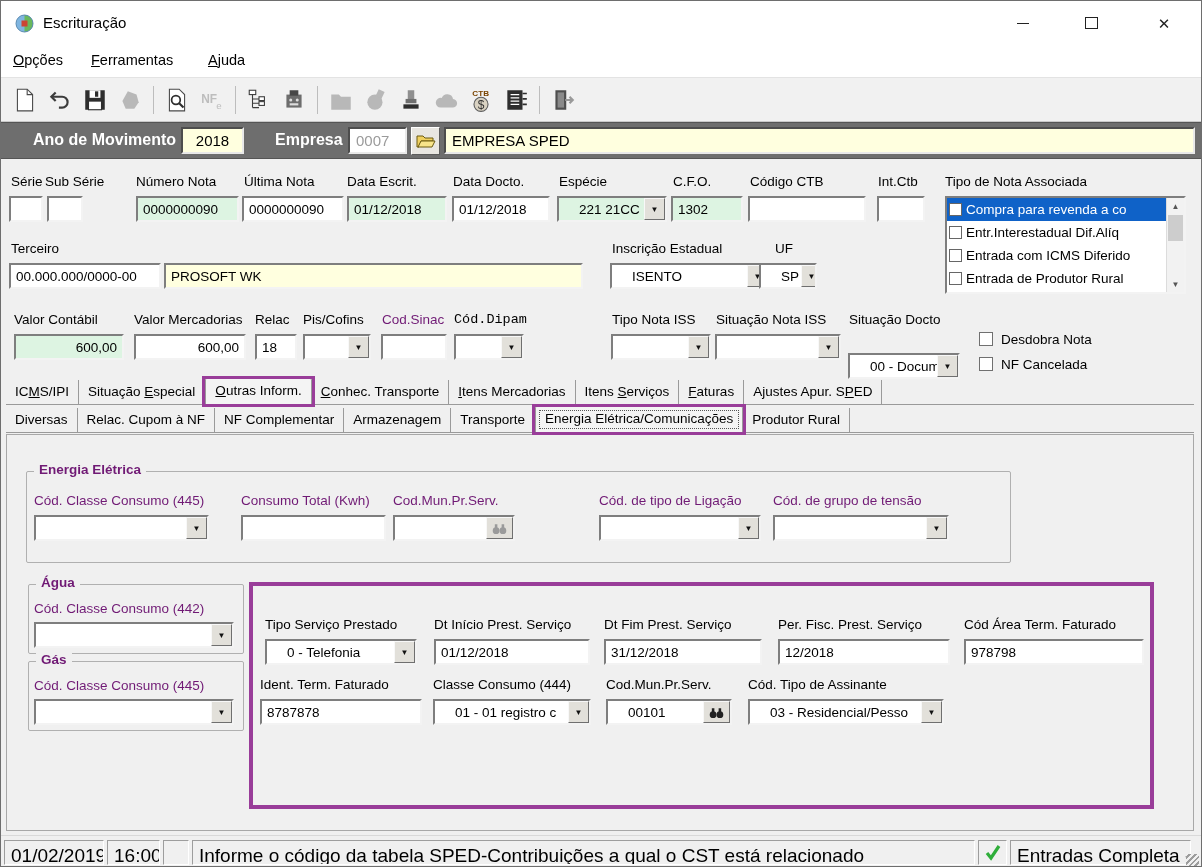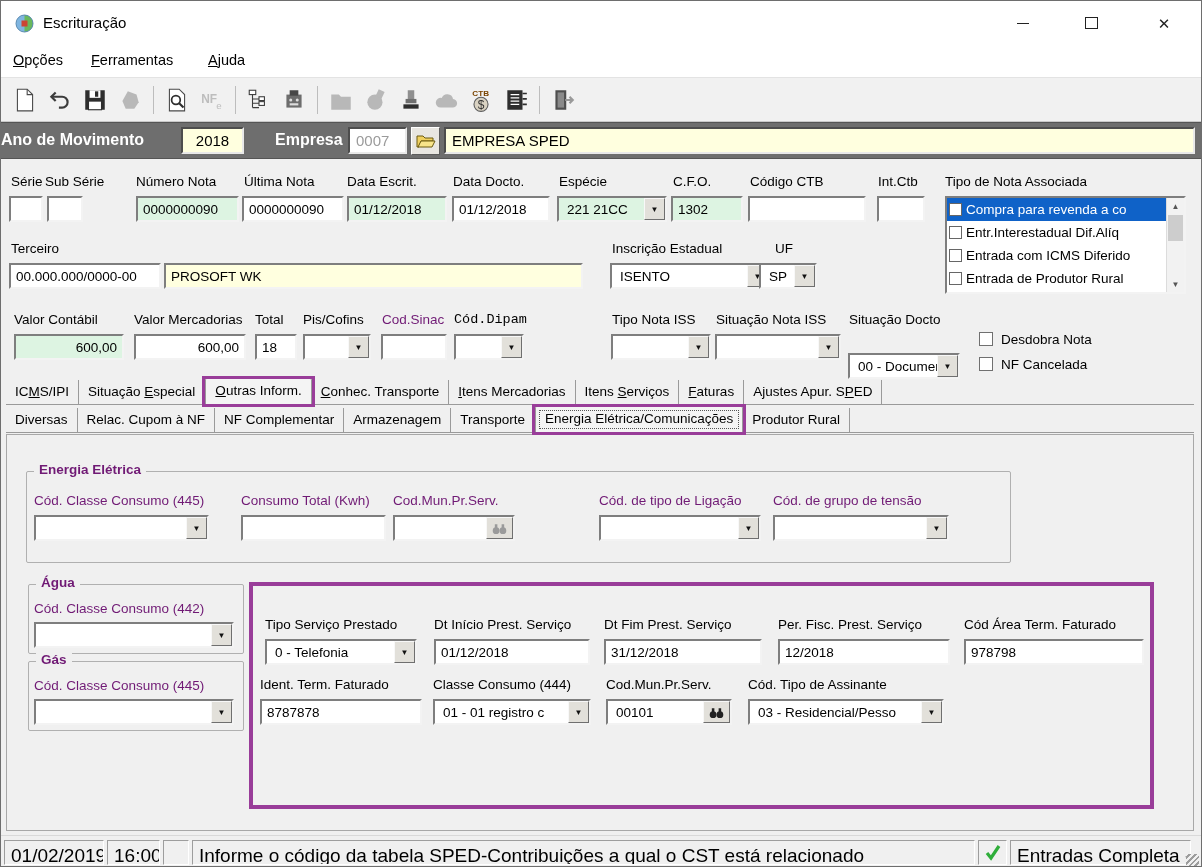--- a/index.html
+++ b/index.html
@@ -27,21 +27,21 @@
   .bandfld{position:absolute;top:4px;height:27px;box-sizing:border-box;background:#fff;border:2px solid;border-color:#4d4d4d #e9e9e9 #e9e9e9 #4d4d4d;font-size:15px;padding:3px 6px 0;white-space:nowrap;overflow:hidden;}
   .ylwb{background:#ffffdf;}
   
   .lbl{position:absolute;font-size:13.5px;white-space:nowrap;}
   .dis{color:#701a75;}
   .fld{position:absolute;box-sizing:border-box;height:26px;background:#fff;border:2px solid;border-color:#7e7e7e #f3f3f3 #f3f3f3 #7e7e7e;font-size:13.5px;padding:4px 5px 0;white-space:nowrap;overflow:hidden;}
   .grn{background:#ddf4e2;} .ylw{background:#ffffdf;}
   .ralign{text-align:right;}
   .graytext{color:#9b9b9b;}
   .combo{padding:0;display:flex;align-items:stretch;}
-  .cv{flex:1;padding:4px 8px 0;overflow:hidden;white-space:nowrap;}
+  .cv{flex:1;padding:4px 20px 0;overflow:hidden;white-space:nowrap;}
   .cbtn{flex:0 0 19px;background:#e2e0da;border:1px solid;border-color:#f8f8f8 #6f6f6f #6f6f6f #f8f8f8;display:flex;align-items:center;justify-content:center;font-size:8px;color:#111;}
   .lupbtn{flex:0 0 25px;background:#e2e0da;border:1px solid;border-color:#f8f8f8 #6f6f6f #6f6f6f #f8f8f8;display:flex;align-items:center;justify-content:center;}
   .cbx{position:absolute;width:14px;height:14px;box-sizing:border-box;background:#fff;border:1px solid #707070;}
   
   .lb{position:absolute;box-sizing:border-box;background:#fff;border:2px solid;border-color:#7e7e7e #f3f3f3 #f3f3f3 #7e7e7e;overflow:hidden;}
   .lbi{height:23px;display:flex;align-items:center;gap:4px;padding-left:2px;white-space:nowrap;overflow:hidden;font-size:13.5px;}
   .lbi .box{flex:0 0 13px;width:13px;height:13px;background:#fff;border:1px solid #666;box-sizing:border-box;}
   .lbi.sel{background:#0f62c8;color:#fff;}
   .sbar{position:absolute;top:0;right:0;bottom:0;width:17px;background:#f2f2f2;border-left:1px solid #dcdcdc;}
   .sbtn{position:absolute;left:0;width:17px;height:16px;display:flex;align-items:center;justify-content:center;font-size:8px;color:#555;background:#f2f2f2;}
@@ -194,21 +194,21 @@
     <span class="tbtn">
         <svg width="26" height="26" viewBox="0 0 24 24">
           <rect x="5" y="3" width="10" height="18" fill="#4f4f4f"></rect>
           <rect x="7" y="5" width="6" height="14" fill="#8a8a8a"></rect>
           <path d="M14 12h7m-3-3 3 3-3 3" stroke="#9a9a9a" stroke-width="2" fill="none"></path>
         </svg>
       </span>
   </div>
 
   <div class="band">
-    <span class="bandlbl" style="left:0;text-align:center;">Ano de Movimento</span>
+    <span class="bandlbl" style="left:32px;text-align:center;">Ano de Movimento</span>
     <span class="bandfld ylwb" style="left:180px;width:63px;text-align:center;">2018</span>
     <span class="bandlbl" style="left:274px;">Empresa</span>
     <span class="bandfld graytext" style="left:347px;width:59px;">0007</span>
     <span class="abs" style="left:410px;top:4px;width:29px;height:28px;background:#e8e6e1;border:1px solid;border-color:#fff #5c5c5c #5c5c5c #fff;display:flex;align-items:center;justify-content:center;box-sizing:border-box;">
       <svg width="20" height="16" viewBox="0 0 20 16">
           <path d="M1 3h6l2 2h8v3H5L3 14H1z" fill="#f0d060" stroke="#6b5a10"></path>
           <path d="M5 8h14l-3 6H2z" fill="#f7e48a" stroke="#6b5a10"></path>
         </svg>
     </span>
     <span class="bandfld ylwb" style="left:443px;width:751px;">EMPRESA SPED</span>
@@ -273,21 +273,21 @@
       <span class="cbtn">▼</span>
     </span>
   <span class="lbl" style="left:774px;top:240px;">UF</span>
   <span class="fld combo" style="left:758px;top:262px;width:58px;">
       <span class="cv">SP</span>
       <span class="cbtn">▼</span>
     </span>
 
   <span class="lbl" style="left:13px;top:311px;">Valor Contábil</span>
   <span class="lbl" style="left:133px;top:311px;">Valor Mercadorias</span>
-  <span class="lbl" style="left:254px;top:311px;">Total</span>
+  <span class="lbl" style="left:254px;top:311px;">Relac</span>
   <span class="lbl" style="left:302px;top:311px;">Pis/Cofins</span>
   <span class="lbl dis" style="left:381px;top:311px;">Cod.Sinac</span>
   <span class="lbl" style="left:453px;top:311px;font-family:Liberation Mono, monospace;">Cód.Dipam</span>
   <span class="lbl" style="left:611px;top:311px;">Tipo Nota ISS</span>
   <span class="lbl" style="left:715px;top:311px;">Situação Nota ISS</span>
   <span class="lbl" style="left:848px;top:311px;">Situação Docto</span>
 
   <span class="fld grn ralign" style="left:13px;top:333px;width:110px;">600,00</span>
   <span class="fld ralign" style="left:133px;top:333px;width:112px;">600,00</span>
   <span class="fld" style="left:254px;top:333px;width:42px;">18</span>

